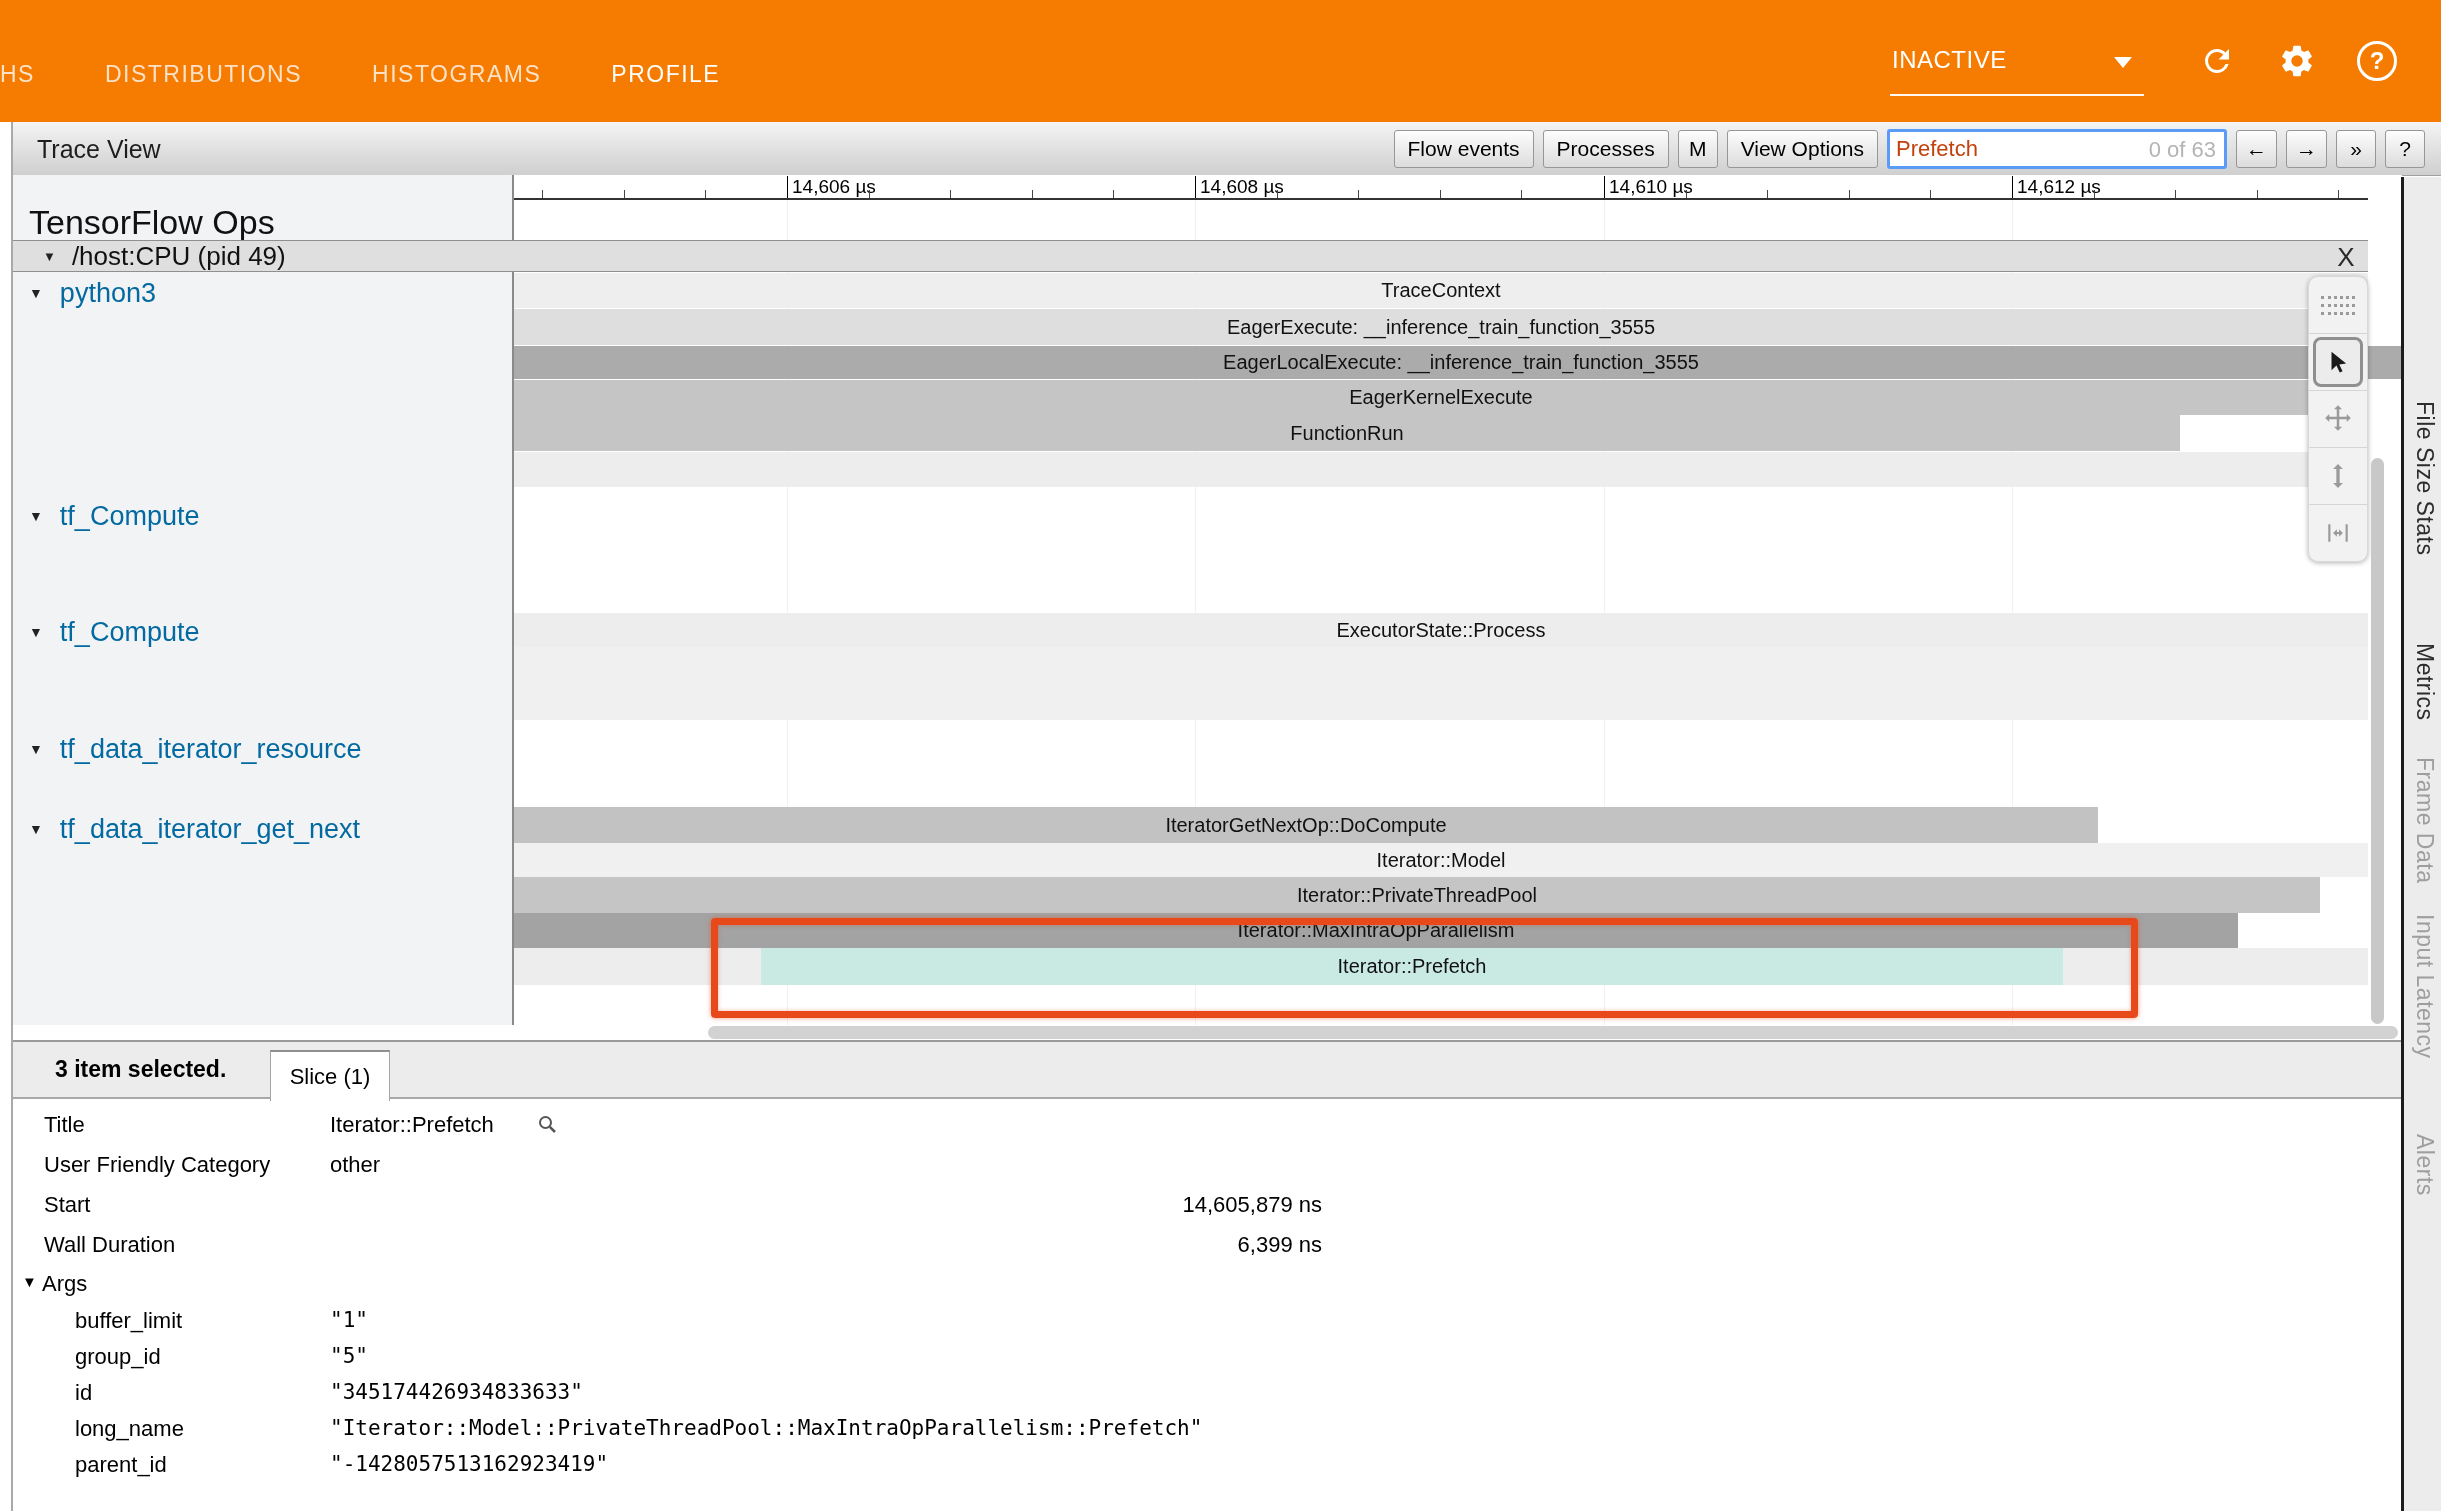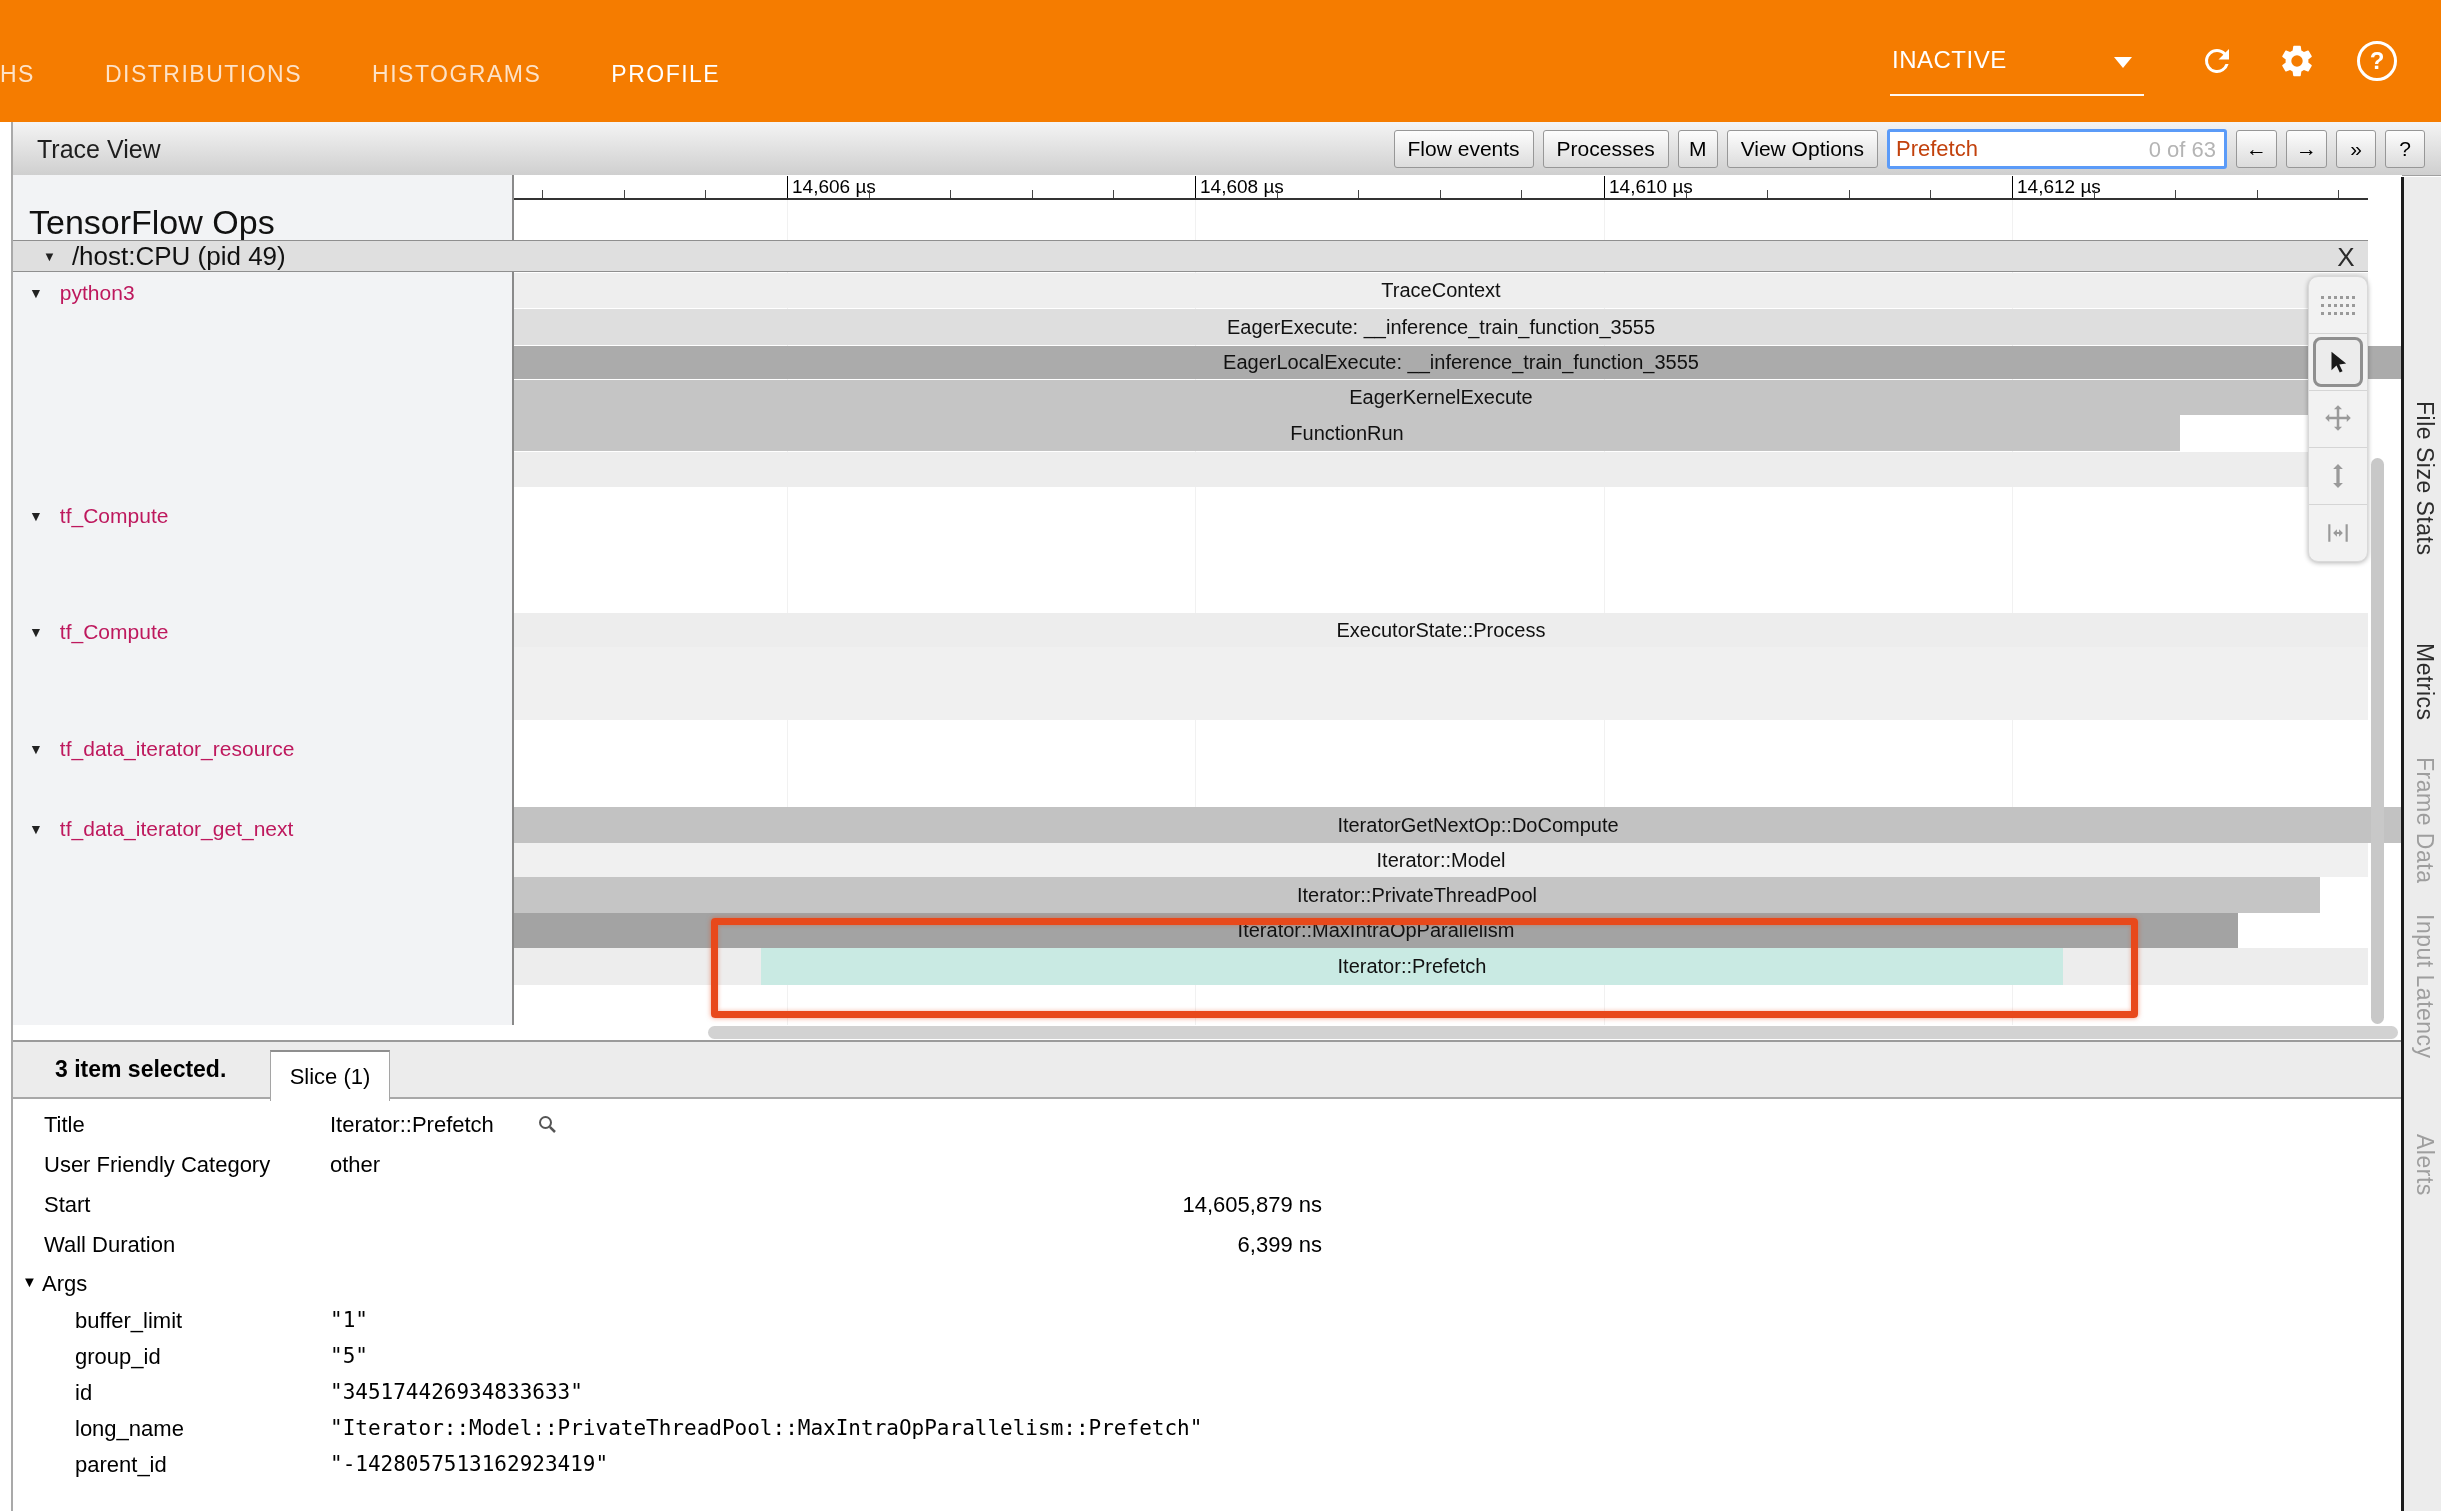--- a/index.html
+++ b/index.html
@@ -48,21 +48,21 @@
   .gridline{position:absolute;top:200px;width:1px;height:825px;background:rgba(0,0,0,.055);}
   #ops-label{position:absolute;left:29px;top:200px;height:44px;display:flex;align-items:center;font-size:34px;color:#111;}
   #device-band{position:absolute;left:13px;top:240px;width:2355px;height:32px;background:#dfdfdf;
                border-top:1px solid #8f8f8f;border-bottom:1px solid #8f8f8f;box-sizing:border-box;
                display:flex;align-items:center;font-size:26px;color:#111;}
   #device-band .tri{font-size:13px;margin:0 16px 0 30px;color:#222;}
   #close-x{position:absolute;left:2326px;top:241px;width:40px;height:32px;display:flex;align-items:center;justify-content:center;
            font-size:26px;color:#2b2b2b;cursor:pointer;}
   .track-group{position:absolute;left:29px;display:flex;align-items:center;height:38px;cursor:pointer;}
   .track-group .tri{font-size:14px;color:#222;margin-right:17px;}
-  .track-group .lbl{font-size:21px;color:#be185d;}
+  .track-group .lbl{font-size:27px;color:#0369a1;}
   .bar{position:absolute;overflow:hidden;white-space:nowrap;text-align:center;font-size:20px;color:#111;}
   #highlight-box{position:absolute;left:711px;top:918px;width:1427px;height:100px;box-sizing:border-box;
                  border:7px solid #e8491b;border-radius:4px;box-shadow:0 0 5px rgba(232,73,27,.55), inset 0 0 4px rgba(232,73,27,.4);}
 
   
   #tool-palette{position:absolute;left:2308px;top:276px;width:58px;background:#f2f2f2;border:1px solid #d9d9d9;
                 border-radius:10px;box-shadow:0 1px 5px rgba(0,0,0,.3);}
   .pal-cell{height:56px;display:flex;align-items:center;justify-content:center;border-bottom:1px solid #d5d5d5;cursor:pointer;}
   .pal-cell:last-child{border-bottom:none;}
   .pal-sel{margin:0;width:44px;height:44px;border:3px solid #8f8f8f;border-radius:8px;background:#ececec;
@@ -226,21 +226,21 @@
     </div>
   <div id="bars-layer">
       <div class="bar" style="left: 514px; top: 273px; width: 1854px; height: 35px; background: rgb(238, 238, 238); line-height: 35px;">TraceContext</div>
       <div class="bar" style="left: 514px; top: 309px; width: 1854px; height: 36px; background: rgb(222, 222, 222); line-height: 36px;">EagerExecute: __inference_train_function_3555</div>
       <div class="bar" style="left: 514px; top: 346px; width: 1894px; height: 33px; background: rgb(171, 171, 171); line-height: 33px;">EagerLocalExecute: __inference_train_function_3555</div>
       <div class="bar" style="left: 514px; top: 380px; width: 1854px; height: 35px; background: rgb(197, 197, 197); line-height: 35px;">EagerKernelExecute</div>
       <div class="bar" style="left: 514px; top: 415px; width: 1666px; height: 36px; background: rgb(197, 197, 197); line-height: 36px;">FunctionRun</div>
       <div class="bar" style="left: 514px; top: 452px; width: 1854px; height: 35px; background: rgb(237, 237, 237); line-height: 35px;"></div>
       <div class="bar" style="left: 514px; top: 613px; width: 1854px; height: 34px; background: rgb(237, 237, 237); line-height: 34px;">ExecutorState::Process</div>
       <div class="bar" style="left: 514px; top: 647px; width: 1854px; height: 73px; background: rgb(240, 240, 240); line-height: 73px;"></div>
-      <div class="bar" style="left: 514px; top: 807px; width: 1928px; height: 36px; background: rgb(194, 194, 194); line-height: 36px;">IteratorGetNextOp::DoCompute</div>
+      <div class="bar" style="left: 514px; top: 807px; width: 1584px; height: 36px; background: rgb(194, 194, 194); line-height: 36px;">IteratorGetNextOp::DoCompute</div>
       <div class="bar" style="left: 514px; top: 843px; width: 1854px; height: 34px; background: rgb(240, 240, 240); line-height: 34px;">Iterator::Model</div>
       <div class="bar" style="left: 514px; top: 877px; width: 1806px; height: 36px; background: rgb(197, 197, 197); line-height: 36px;">Iterator::PrivateThreadPool</div>
       <div class="bar" style="left: 514px; top: 913px; width: 1724px; height: 35px; background: rgb(163, 163, 163); line-height: 35px;">Iterator::MaxIntraOpParallelism</div>
       <div class="bar" style="left: 514px; top: 948px; width: 1854px; height: 37px; background: rgb(237, 237, 237); line-height: 37px;"></div>
       <div class="bar" style="left: 761px; top: 948px; width: 1302px; height: 37px; background: rgb(201, 234, 227); line-height: 37px;">Iterator::Prefetch</div>
     </div>
   <div id="highlight-box"></div>
 
   <div id="tool-palette">
     <div class="pal-cell">

